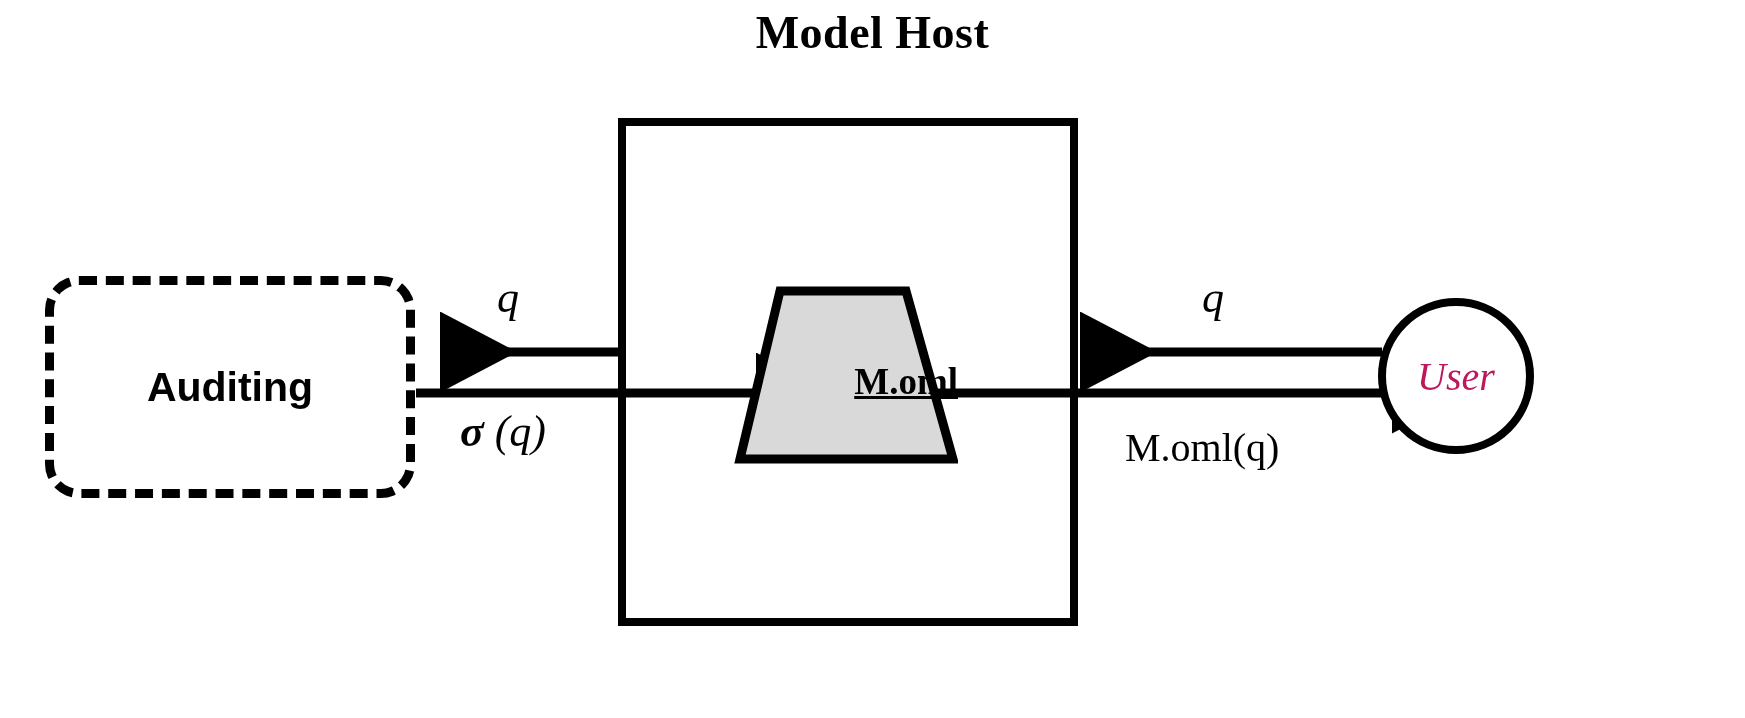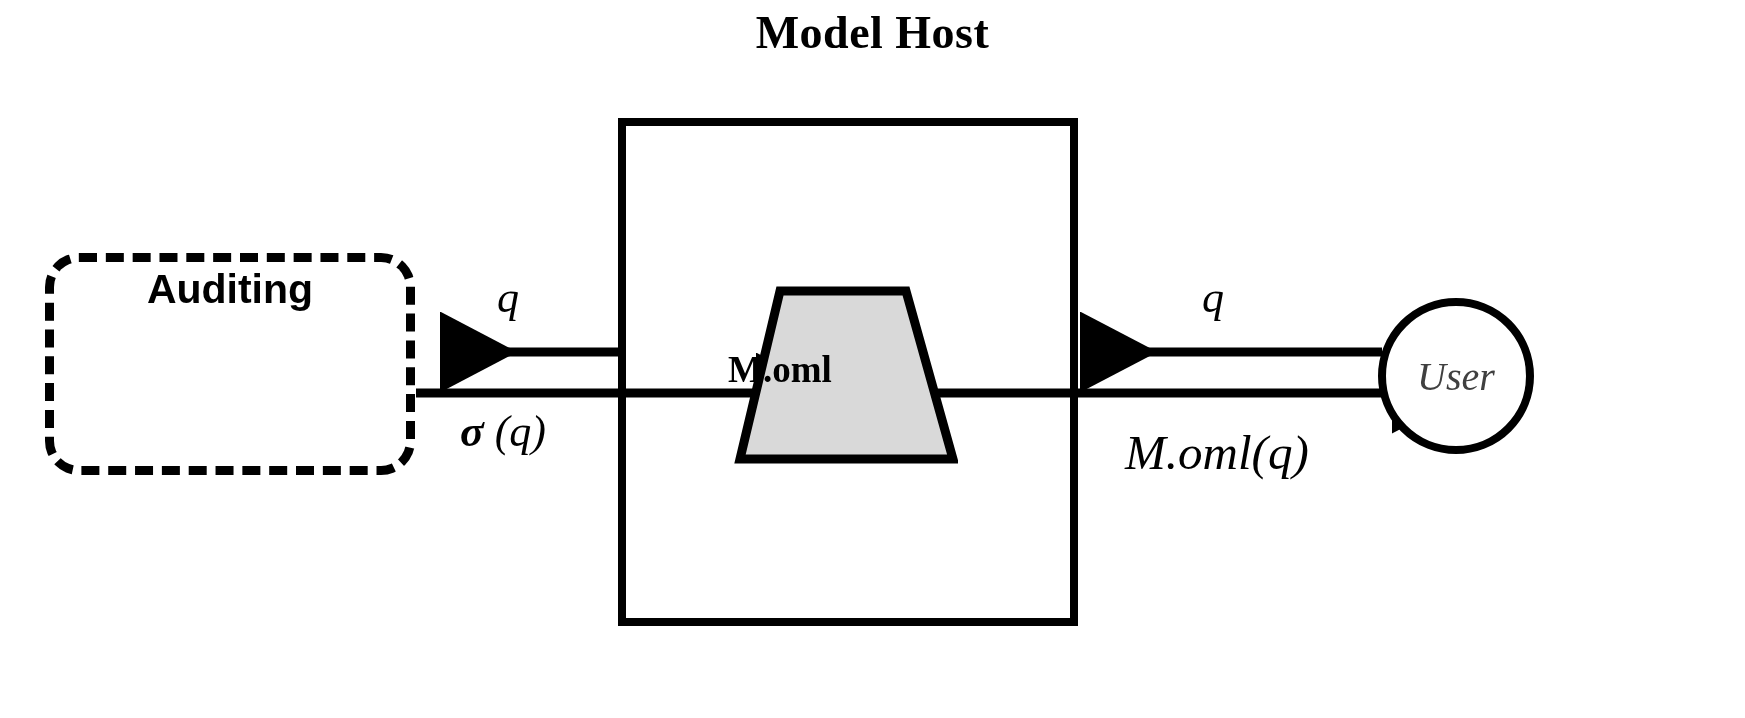--- a/index.html
+++ b/index.html
@@ -28,28 +28,28 @@
     font-family: "Liberation Serif", serif;
     font-weight: bold;
     font-size: 46px;
     color: #000000;
     letter-spacing: 0.5px;
   }
 
   
   #audit-box {
     left: 45px;
-    top: 253px;
+    top: 276px;
     width: 370px;
     height: 222px;
     border: 9px dashed #000000;
     border-radius: 34px;
     box-sizing: border-box;
     display: flex;
-    align-items: flex-start;
+    align-items: center;
     justify-content: center;
   }
   #audit-label {
     font-family: "Liberation Sans", sans-serif;
     font-weight: bold;
     font-size: 41px;
     line-height: 1.32;
     text-align: center;
     color: #000000;
   }
@@ -68,48 +68,49 @@
   
   #trapezoid-wrap {
     left: 728px;
     top: 286px;
     width: 230px;
     height: 178px;
   }
   #trapezoid-wrap svg { display: block; }
   #model-label {
     left: 728px;
-    top: 348px;
+    top: 360px;
     width: 230px;
-    text-align: left;
+    text-align: right;
     font-family: "Liberation Serif", serif;
     font-weight: bold;
     font-size: 37px;
     color: #000000;
+    text-decoration: underline;
   }
 
   
   #user-circle {
     left: 1378px;
     top: 298px;
     width: 156px;
     height: 156px;
     border: 8px solid #000000;
     border-radius: 50%;
     box-sizing: border-box;
     background: #ffffff;
     display: flex;
     align-items: center;
     justify-content: center;
   }
   #user-label {
     font-family: "Liberation Serif", serif;
     font-style: italic;
     font-size: 40px;
-    color: #404040;
+    color: #be185d;
   }
 
   
   #arrows {
     left: 0;
     top: 0;
     width: 1745px;
     height: 718px;
     pointer-events: none;
   }
@@ -138,22 +139,21 @@
   }
   #label-q-right {
     left: 1202px;
     top: 272px;
     font-size: 44px;
     font-style: italic;
   }
   #label-moml-q {
     left: 1125px;
     top: 424px;
-    font-size: 49px;
-    font-style: italic;
+    font-size: 40px;
   }
 </style>
 </head>
 <body>
 
 <div id="canvas" class="abs">
 
   <div id="title" class="abs">Model Host</div>
 
   <div id="host-box" class="abs"></div>

